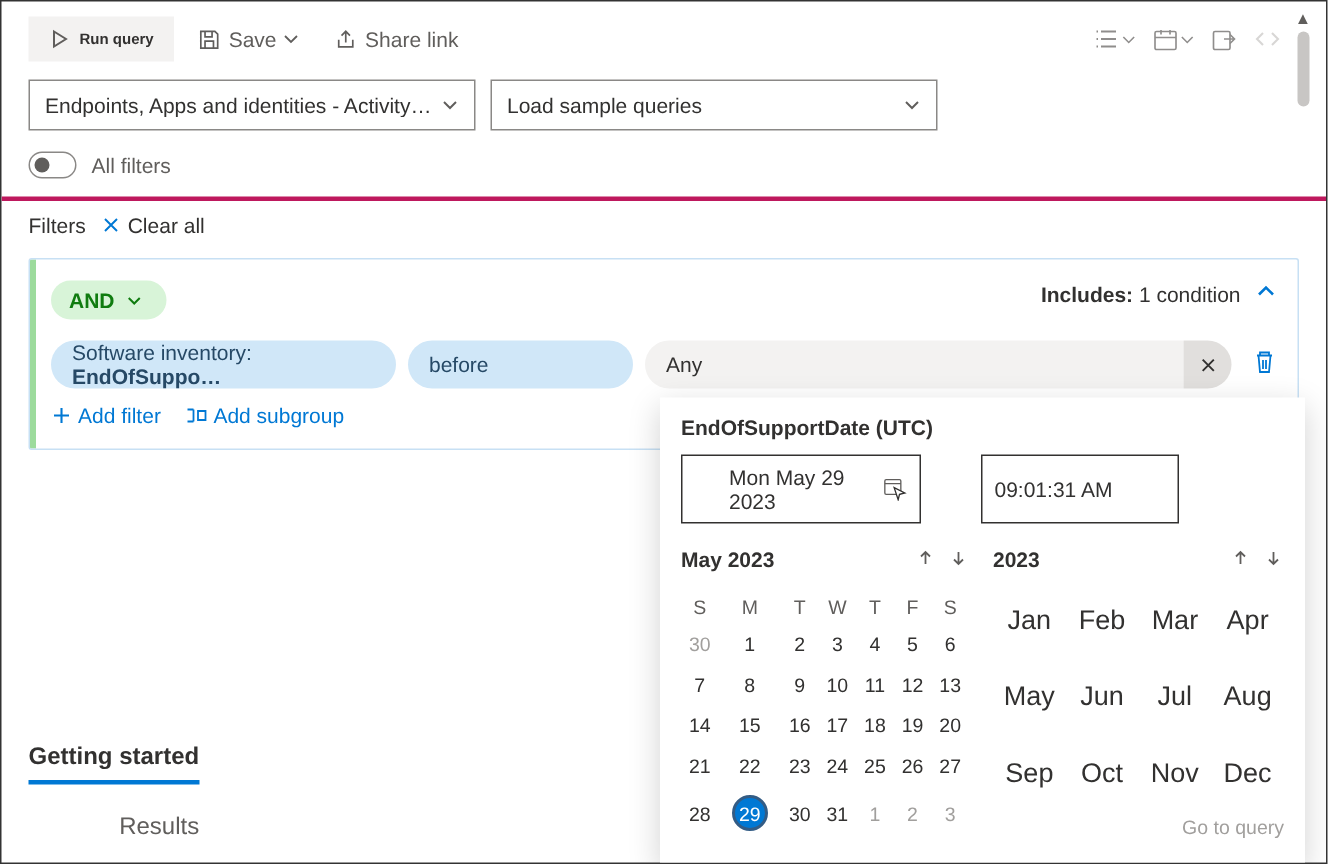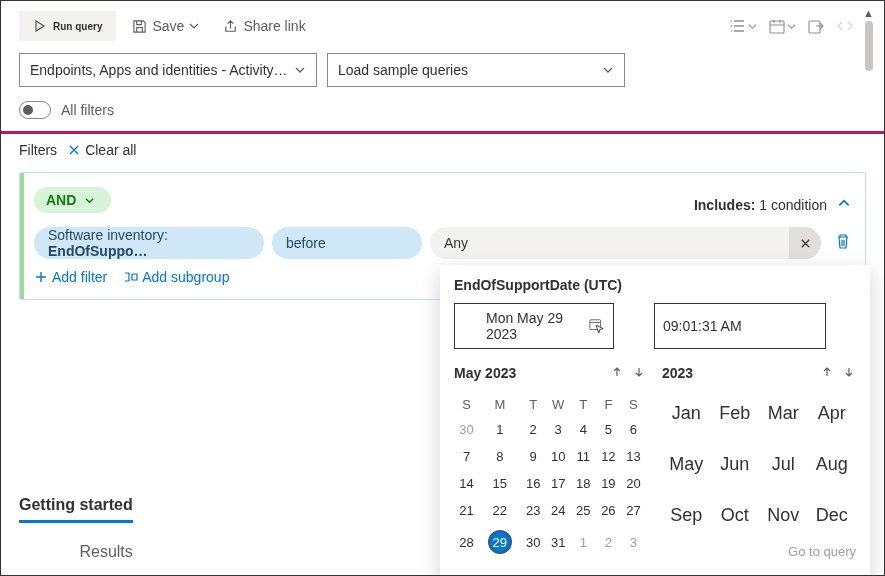--- a/index.html
+++ b/index.html
@@ -109,21 +109,21 @@
     .filter-group {
       margin: 0 18px;
       border: 1px solid #c7e0f4;
       background: linear-gradient(to right, #9cdb9c 4px, #fff 4px);
       border-radius: 2px;
       padding: 14px 14px 14px 14px;
       position: relative;
     }
     .group-header {
       display: flex;
-      align-items: flex-end;
+      align-items: flex-start;
       justify-content: space-between;
     }
     .and-pill {
       background: #d8f4d8;
       color: #107c10;
       font-weight: 600;
       border-radius: 14px;
       padding: 5px 16px 5px 12px;
       display:flex;align-items:center;gap:8px;
     }
@@ -184,21 +184,21 @@
       z-index: 5;
     }
     .pop-title { font-weight:600; margin-bottom:10px;}
     .pop-inputs {
       display:flex; gap:40px; margin-bottom:8px;
     }
     .date-input, .time-input {
        border:1px solid #323130; padding:6px 8px; display:flex;align-items:center;justify-content:space-between;
     }
     .date-input { width:160px;padding-left:31px; }
-    .time-input { width:172px; }
+    .time-input { width:132px; }
     .cursor-ic { width:16px;height:16px; }
     .cal-grid {
       display:flex; margin-top:10px;
     }
     .month-panel { width:200px; padding-right:8px; }
     .year-panel { flex:1; padding-left:8px; }
     .cal-header { display:flex;align-items:center;justify-content:space-between;height:28px;margin-bottom:6px;}
     .cal-header span { font-weight:600;}
     .nav-arrows { display:flex; gap:8px; color:#605e5c;}
     table.cal { width:100%; border-collapse:collapse; text-align:center; font-size:13px;}

